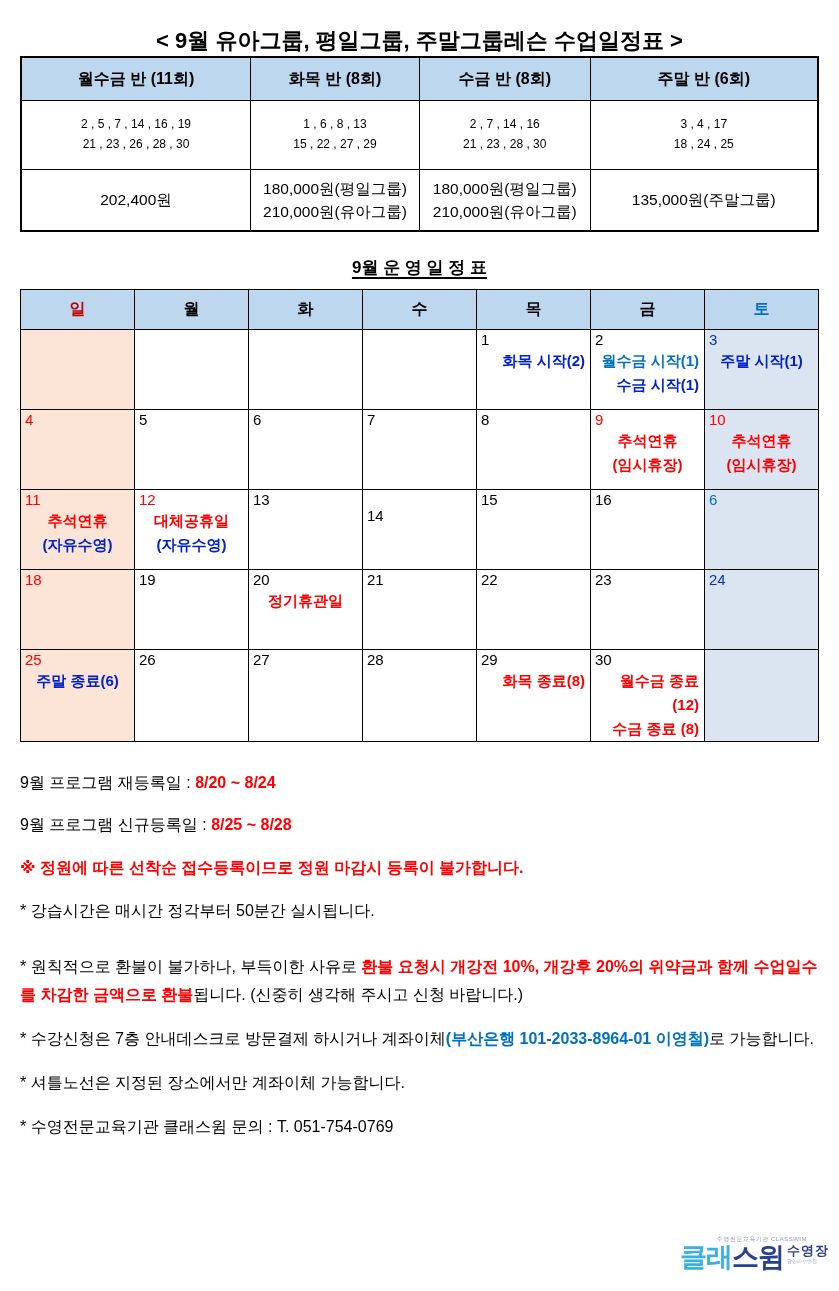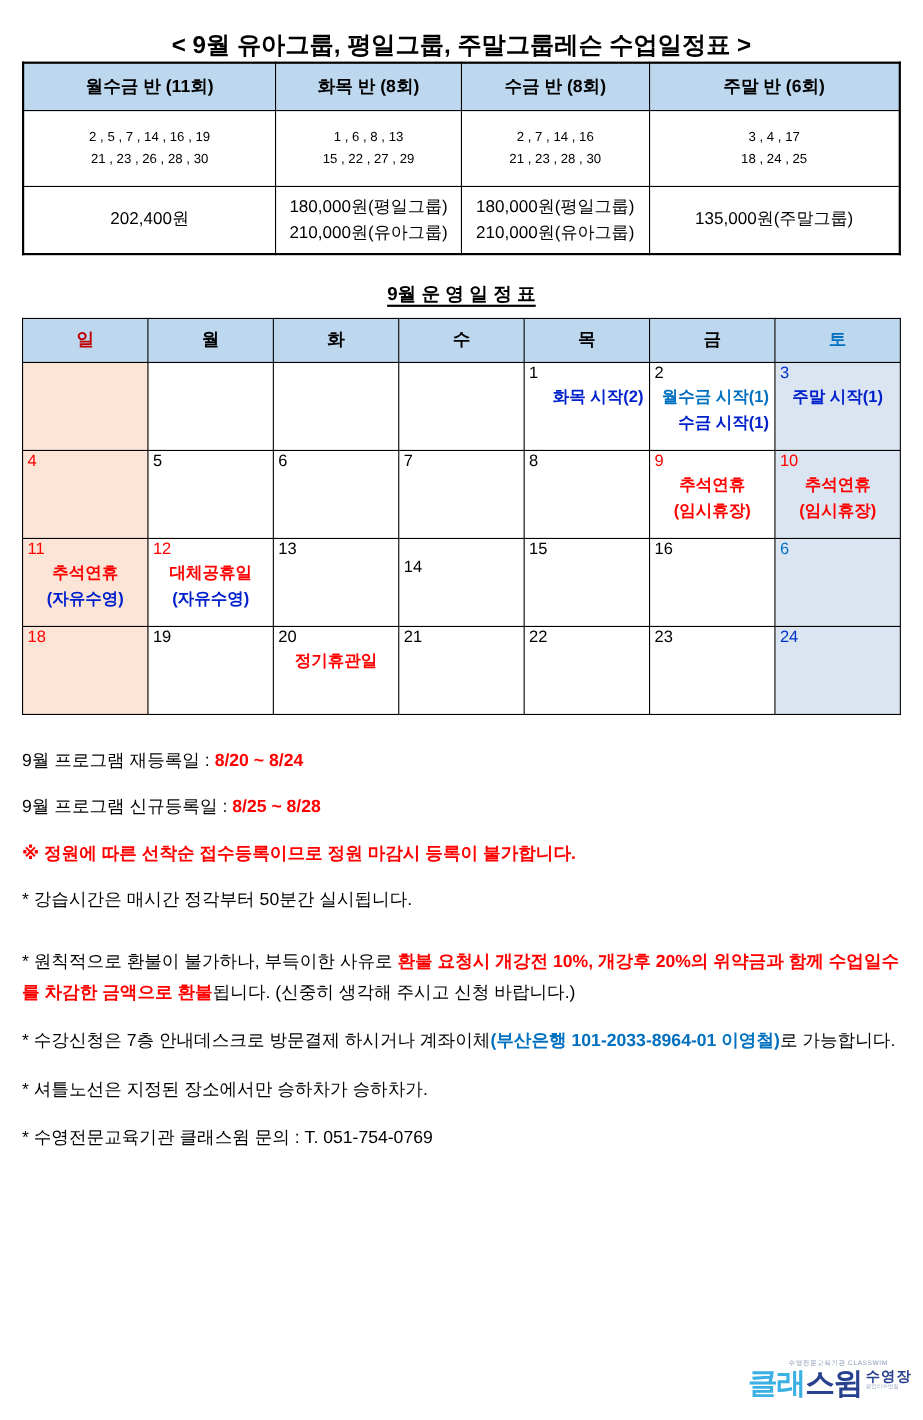--- a/index.html
+++ b/index.html
@@ -232,35 +232,60 @@
           <td>
             <div class="day-num" style="color: rgb(0, 0, 0);">22</div>
           </td>
           <td>
             <div class="day-num" style="color: rgb(0, 0, 0);">23</div>
           </td>
           <td class="sat">
             <div class="day-num" style="color: rgb(0, 51, 204);">24</div>
           </td>
         </tr>
+        <tr>
+          <td class="sun">
+            <div class="day-num" style="color: rgb(255, 0, 0);">25</div>
+            <div class="cal-ev ev-center" style="color: rgb(0, 33, 204);">주말 종료(6)</div>
+          </td>
+          <td>
+            <div class="day-num" style="color: rgb(0, 0, 0);">26</div>
+          </td>
+          <td>
+            <div class="day-num" style="color: rgb(0, 0, 0);">27</div>
+          </td>
+          <td>
+            <div class="day-num" style="color: rgb(0, 0, 0);">28</div>
+          </td>
+          <td>
+            <div class="day-num" style="color: rgb(0, 0, 0);">29</div>
+            <div class="cal-ev ev-right" style="color: rgb(255, 0, 0);">화목 종료(8)</div>
+          </td>
+          <td>
+            <div class="day-num" style="color: rgb(0, 0, 0);">30</div>
+            <div class="cal-ev ev-right" style="color: rgb(255, 0, 0);">월수금 종료(12)</div>
+            <div class="cal-ev ev-right" style="color: rgb(255, 0, 0);">수금 종료 (8)</div>
+          </td>
+          <td class="sat"></td>
+        </tr>
       </tbody>
   </table>
 
   <p class="reg-line reg-1"><span>9월 프로그램 재등록일  : </span><span class="reg-bold"> 8/20 ~ 8/24</span></p>
 
   <p class="reg-line reg-2"><span>9월 프로그램 신규등록일  : </span><span class="reg-bold"> 8/25 ~ 8/28</span></p>
 
   <p class="warn-line">※ 정원에 따른 선착순 접수등록이므로 정원 마감시 등록이 불가합니다.</p>
 
 
   <div id="notice-list">
       <p class="notice n1"><span>* 강습시간은 매시간 정각부터 50분간 실시됩니다.</span></p>
       <p class="notice n2"><span>* 원칙적으로 환불이 불가하나, 부득이한 사유로 </span><span style="color: rgb(255, 0, 0); font-weight: bold;">환불 요청시 개강전 10%, 개강후 20%의 위약금과 함께 수업일수를 차감한 금액으로 환불</span><span>됩니다. (신중히 생각해 주시고 신청 바랍니다.)</span></p>
       <p class="notice n3"><span>* 수강신청은 7층 안내데스크로 방문결제 하시거나 계좌이체</span><span style="color: rgb(0, 112, 192); font-weight: bold;">(부산은행 101-2033-8964-01 이영철)</span><span>로 가능합니다.</span></p>
-      <p class="notice n4"><span>* 셔틀노선은 지정된 장소에서만 승하차가 승하차가.</span></p>
+      <p class="notice n4"><span>* 셔틀노선은 지정된 장소에서만 계좌이체 가능합니다.</span></p>
       <p class="notice n5"><span>* 수영전문교육기관 클래스윔 문의  :  T. 051-754-0769</span></p>
     </div>
 
 </div>
 
 <div class="logo">
   <div class="logo-top">수영전문교육기관 CLASSWIM</div>
   <div class="logo-row">
     <div class="logo-main"><span class="lite">클래</span><span class="navy">스윔</span></div>
     <div class="logo-side">

